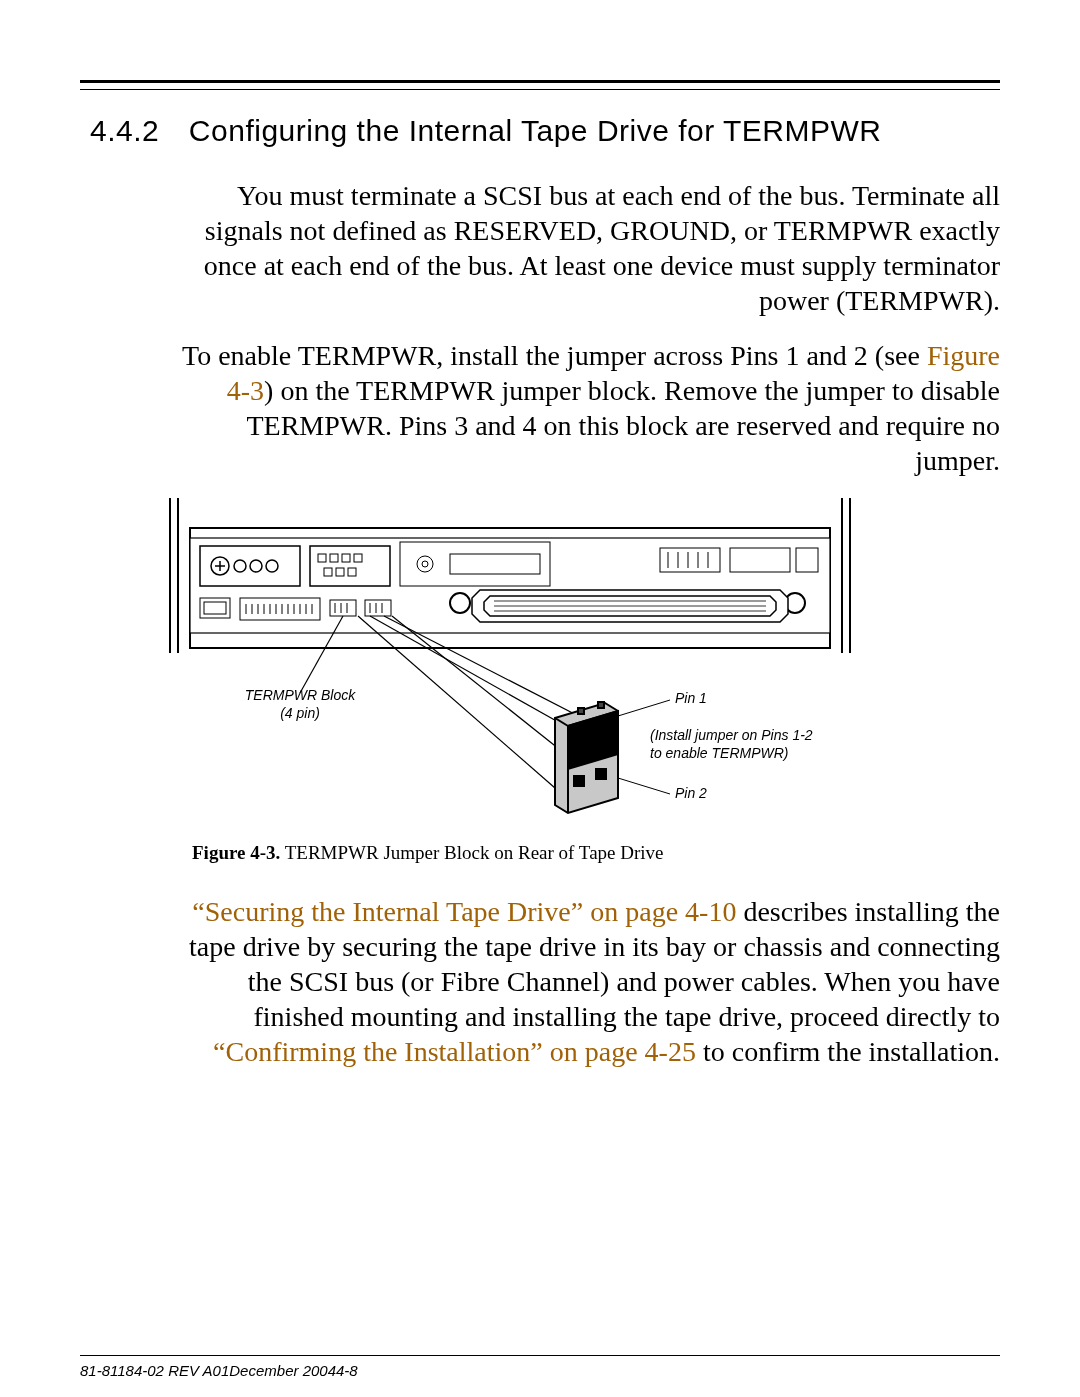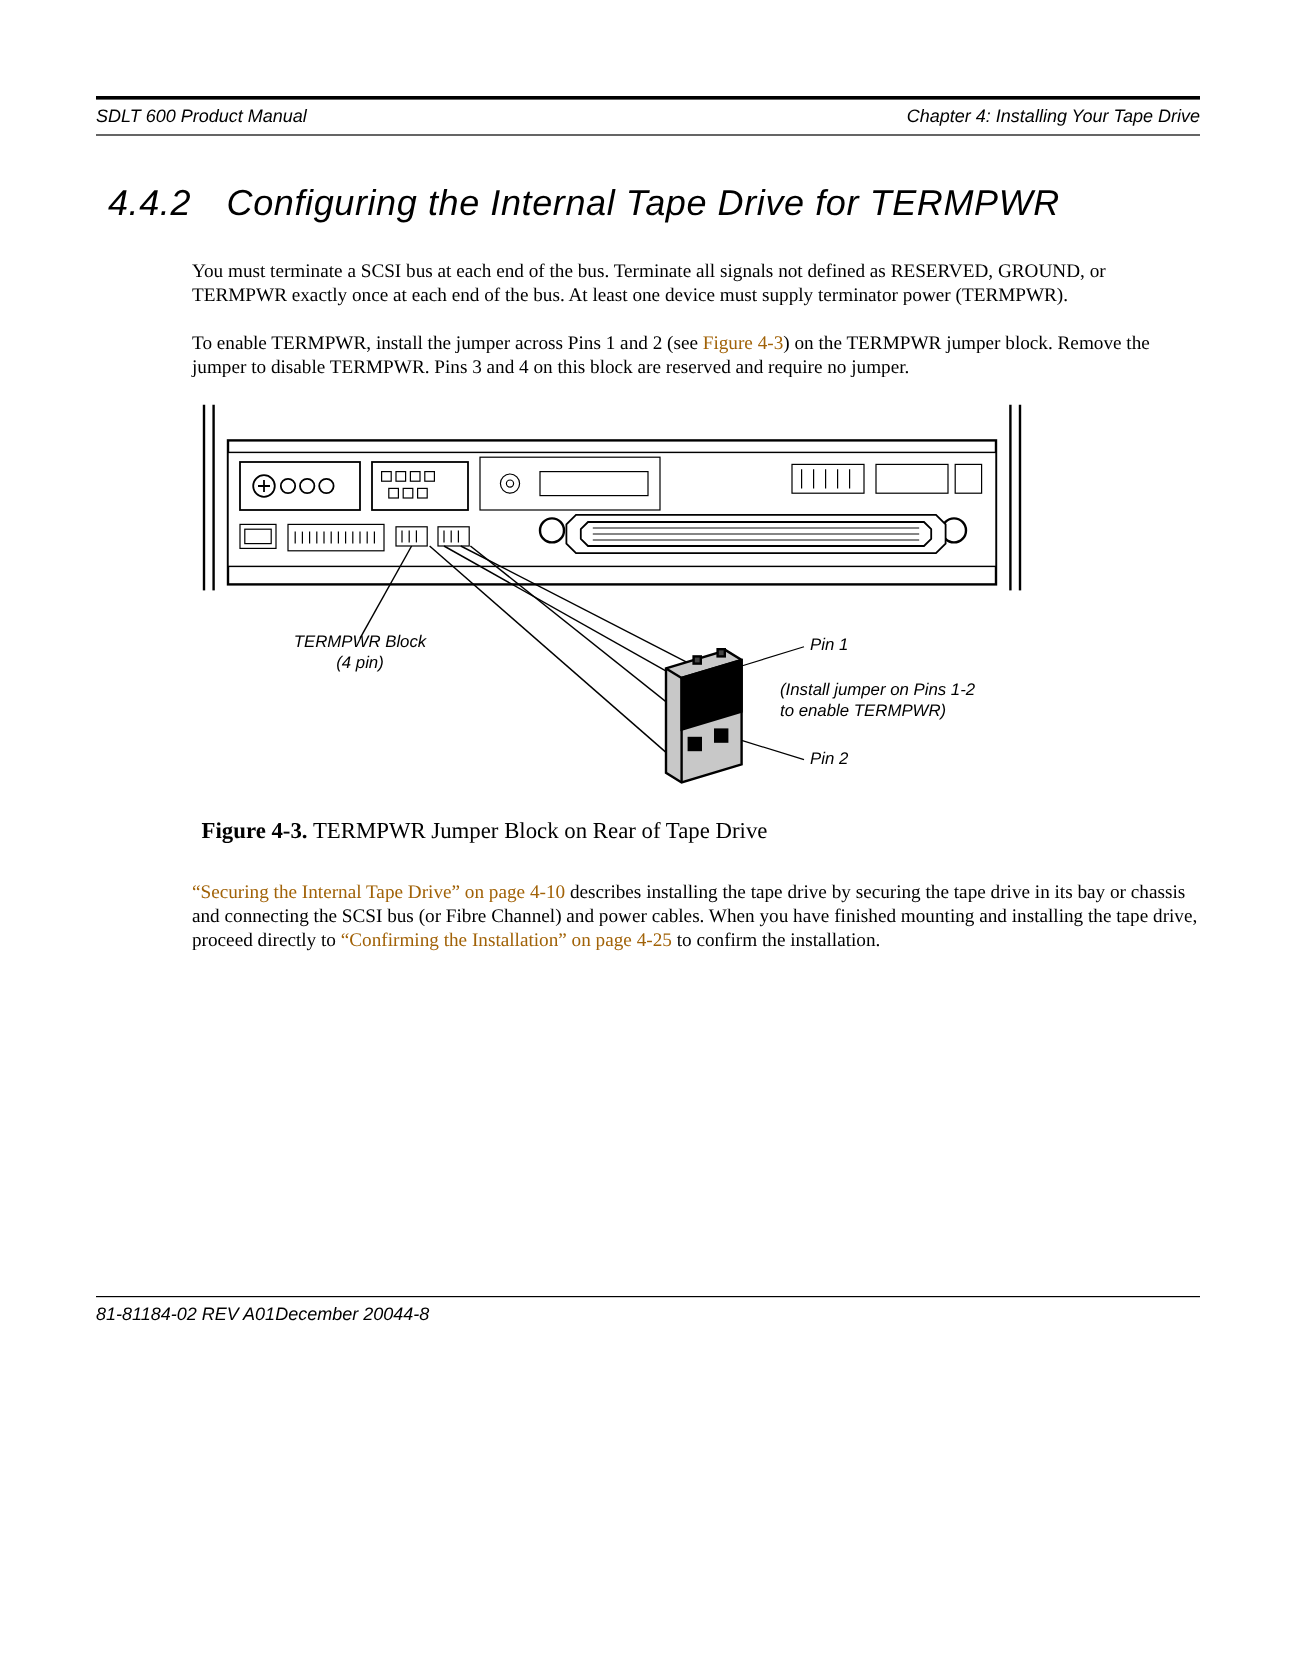--- a/index.html
+++ b/index.html
@@ -26,50 +26,49 @@
     font-family: Arial, Helvetica, sans-serif;
     font-style: italic;
     font-size: 15px;
     padding-bottom: 6px;
   }
   .hairline {
     border-top: 1px solid #000;
   }
   .section-heading {
     font-family: Arial, Helvetica, sans-serif;
-    font-style: italic;
     font-weight: normal;
     font-size: 30px;
     letter-spacing: 0.5px;
-    margin: 40px 0 30px 10px;
+    margin: 24px 0 30px 10px;
   }
   .section-heading .num {
     display: inline-block;
     width: 90px;
   }
   .body-text {
-    font-size: 16px;
+    font-size: 28px;
     line-height: 1.25;
     margin: 0 0 20px 80px;
-    text-align: left;
+    text-align: right;
   }
   .link {
     color: #a16207;
   }
   .figure-wrap {
     margin: 10px 0 10px 80px;
     font-style: italic;
   }
   .figure-svg {
     width: 700px;
     height: 330px;
   }
   .figure-caption {
     font-size: 19px;
-    margin: 10px 0 30px 88px;
+    margin: 10px 0 30px 112px;
   }
   .figure-caption .bold {
     font-weight: bold;
     font-family: "Times New Roman", Times, serif;
   }
   .footer-gap { height: 260px; }
   .footer-rule {
     border-top: 1px solid #000;
     margin-top: 6px;
   }
@@ -84,24 +83,20 @@
     font-family: Arial, Helvetica, sans-serif;
     font-size: 14px;
   }
 </style>
 </head>
 <body>
 
 <div class="page">
 
   <div class="top-rule"></div>
-  <div class="header-row">
-    <span>SDLT 600 Product Manual</span>
-    <span>Chapter 4: Installing Your Tape Drive</span>
-  </div>
   <div class="hairline"></div>
 
   <h2 class="section-heading">
     <span class="num">4.4.2</span>
     <span>Configuring the Internal Tape Drive for TERMPWR</span>
   </h2>
 
   <p class="body-text">You must terminate a SCSI bus at each end of the bus. Terminate all signals not defined as RESERVED, GROUND, or TERMPWR exactly once at each end of the bus. At least one device must supply terminator power (TERMPWR).</p>
 
   <p class="body-text">

